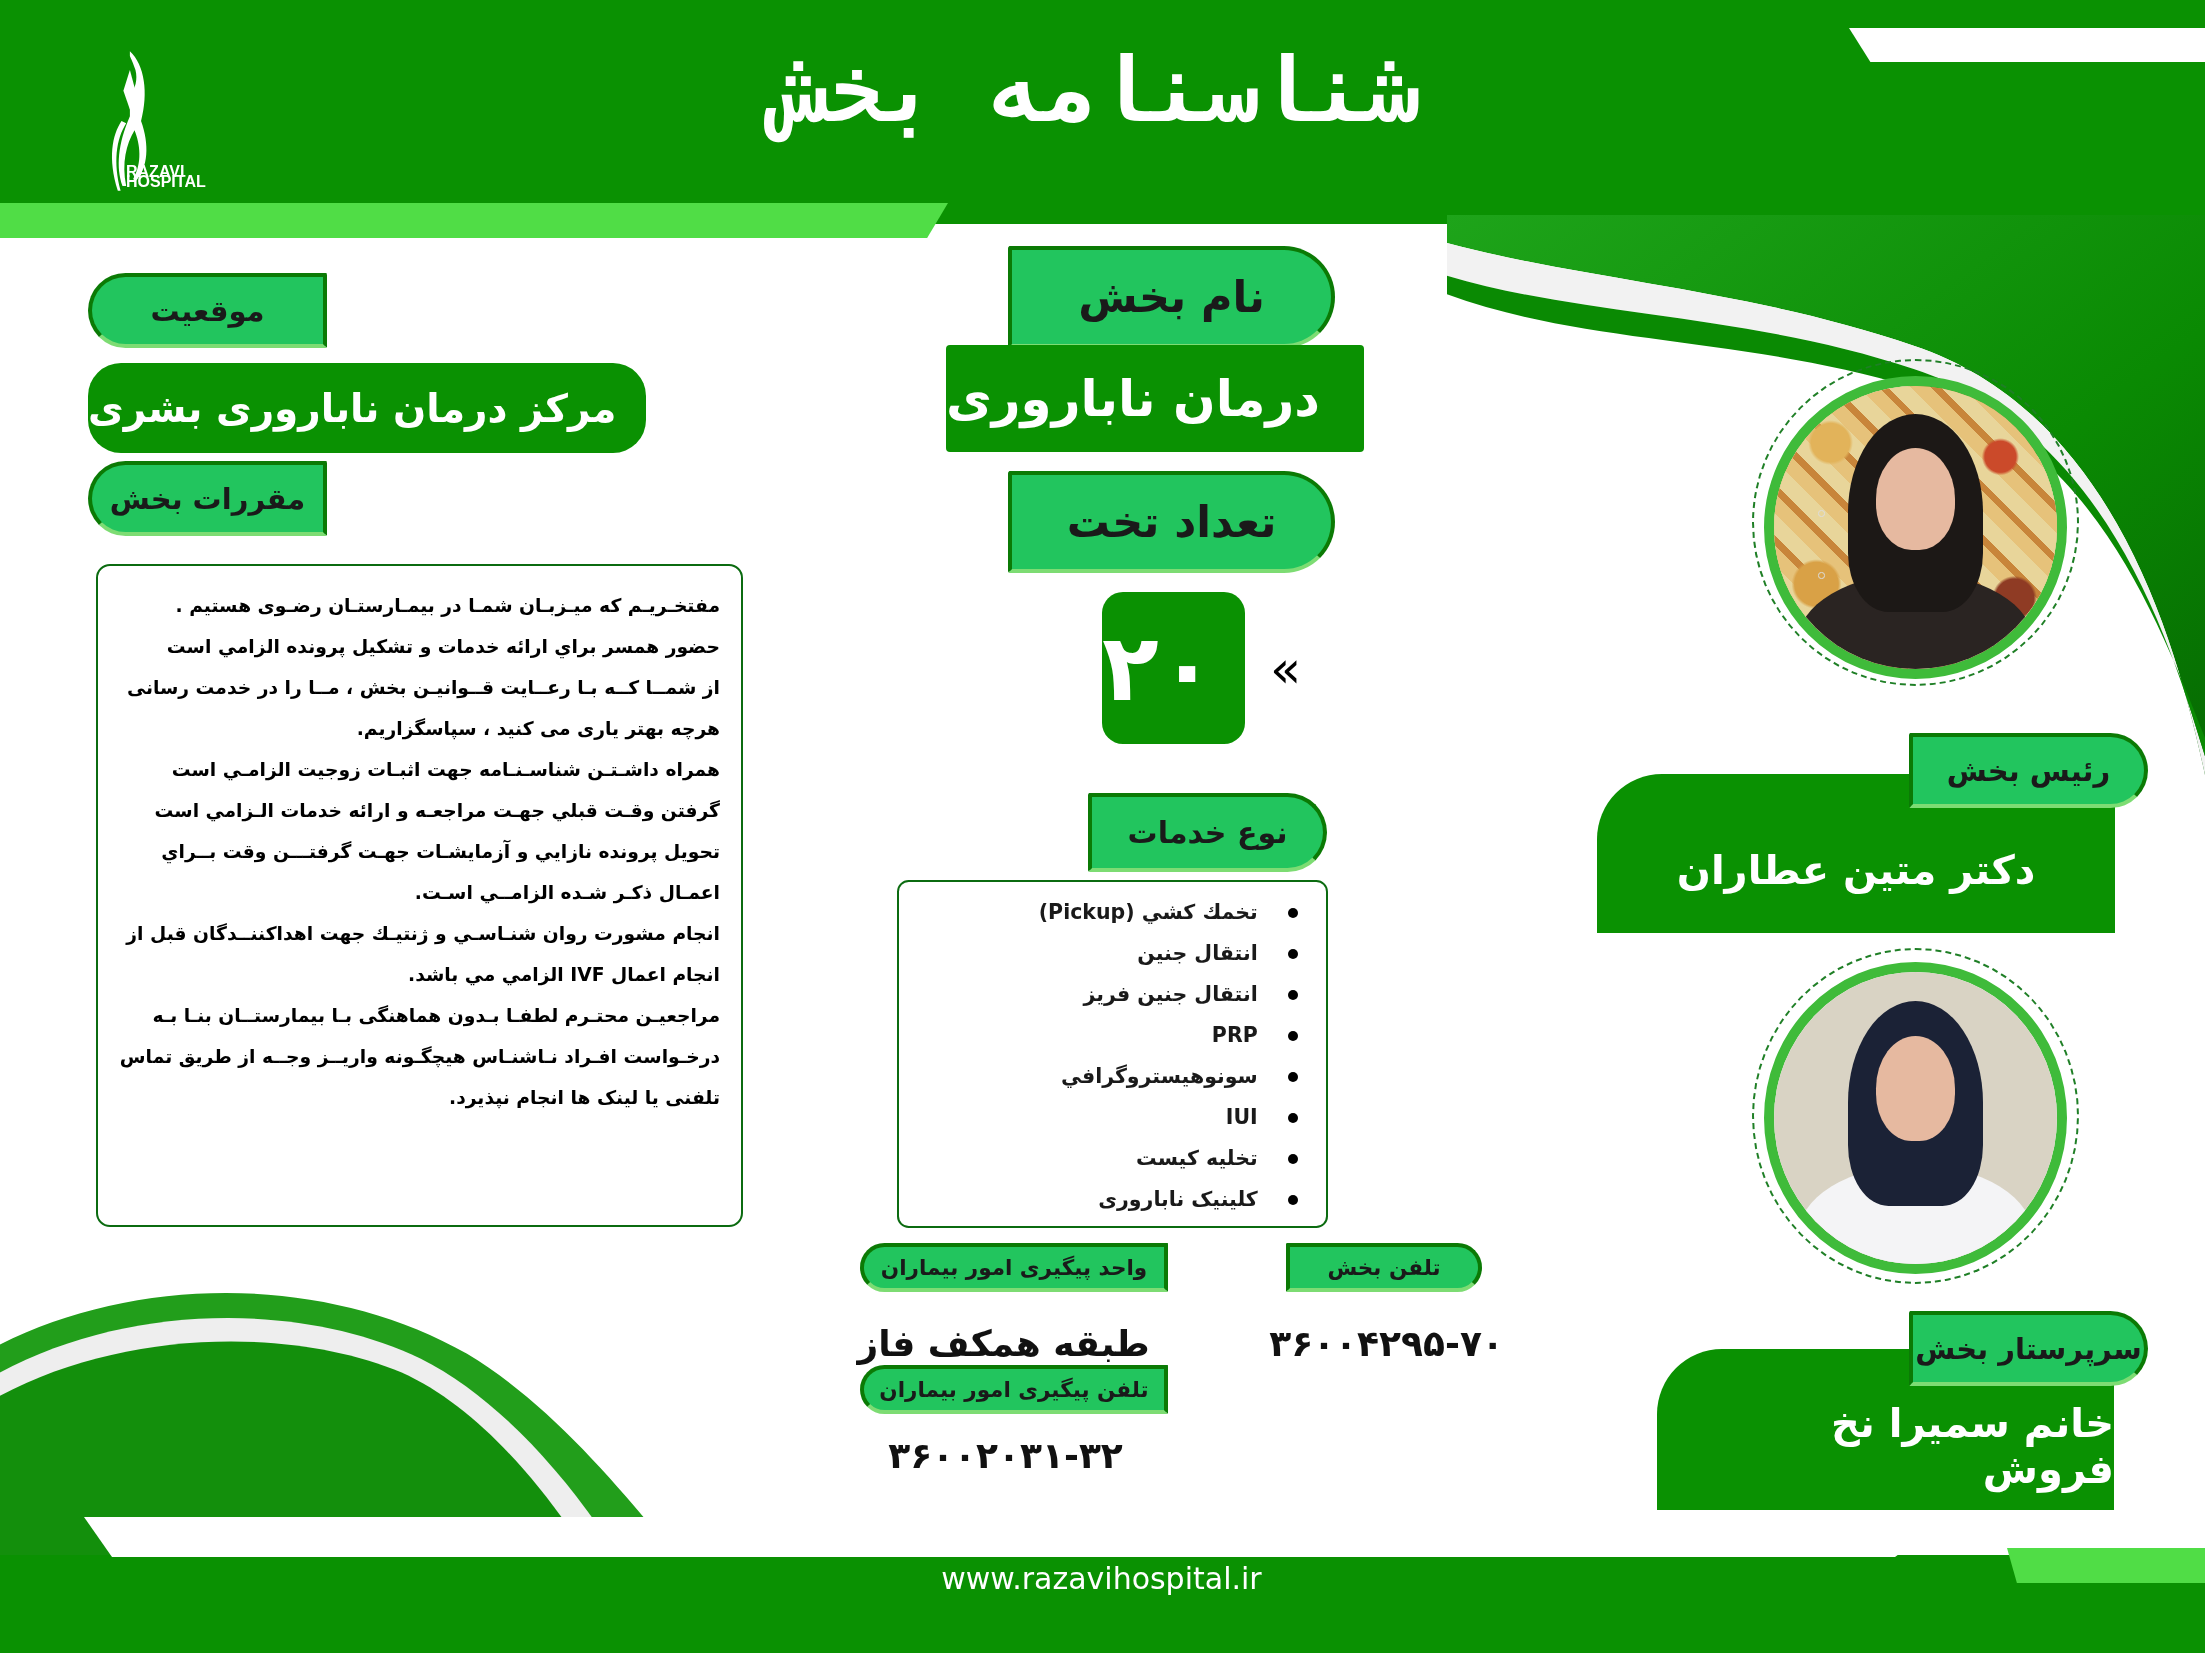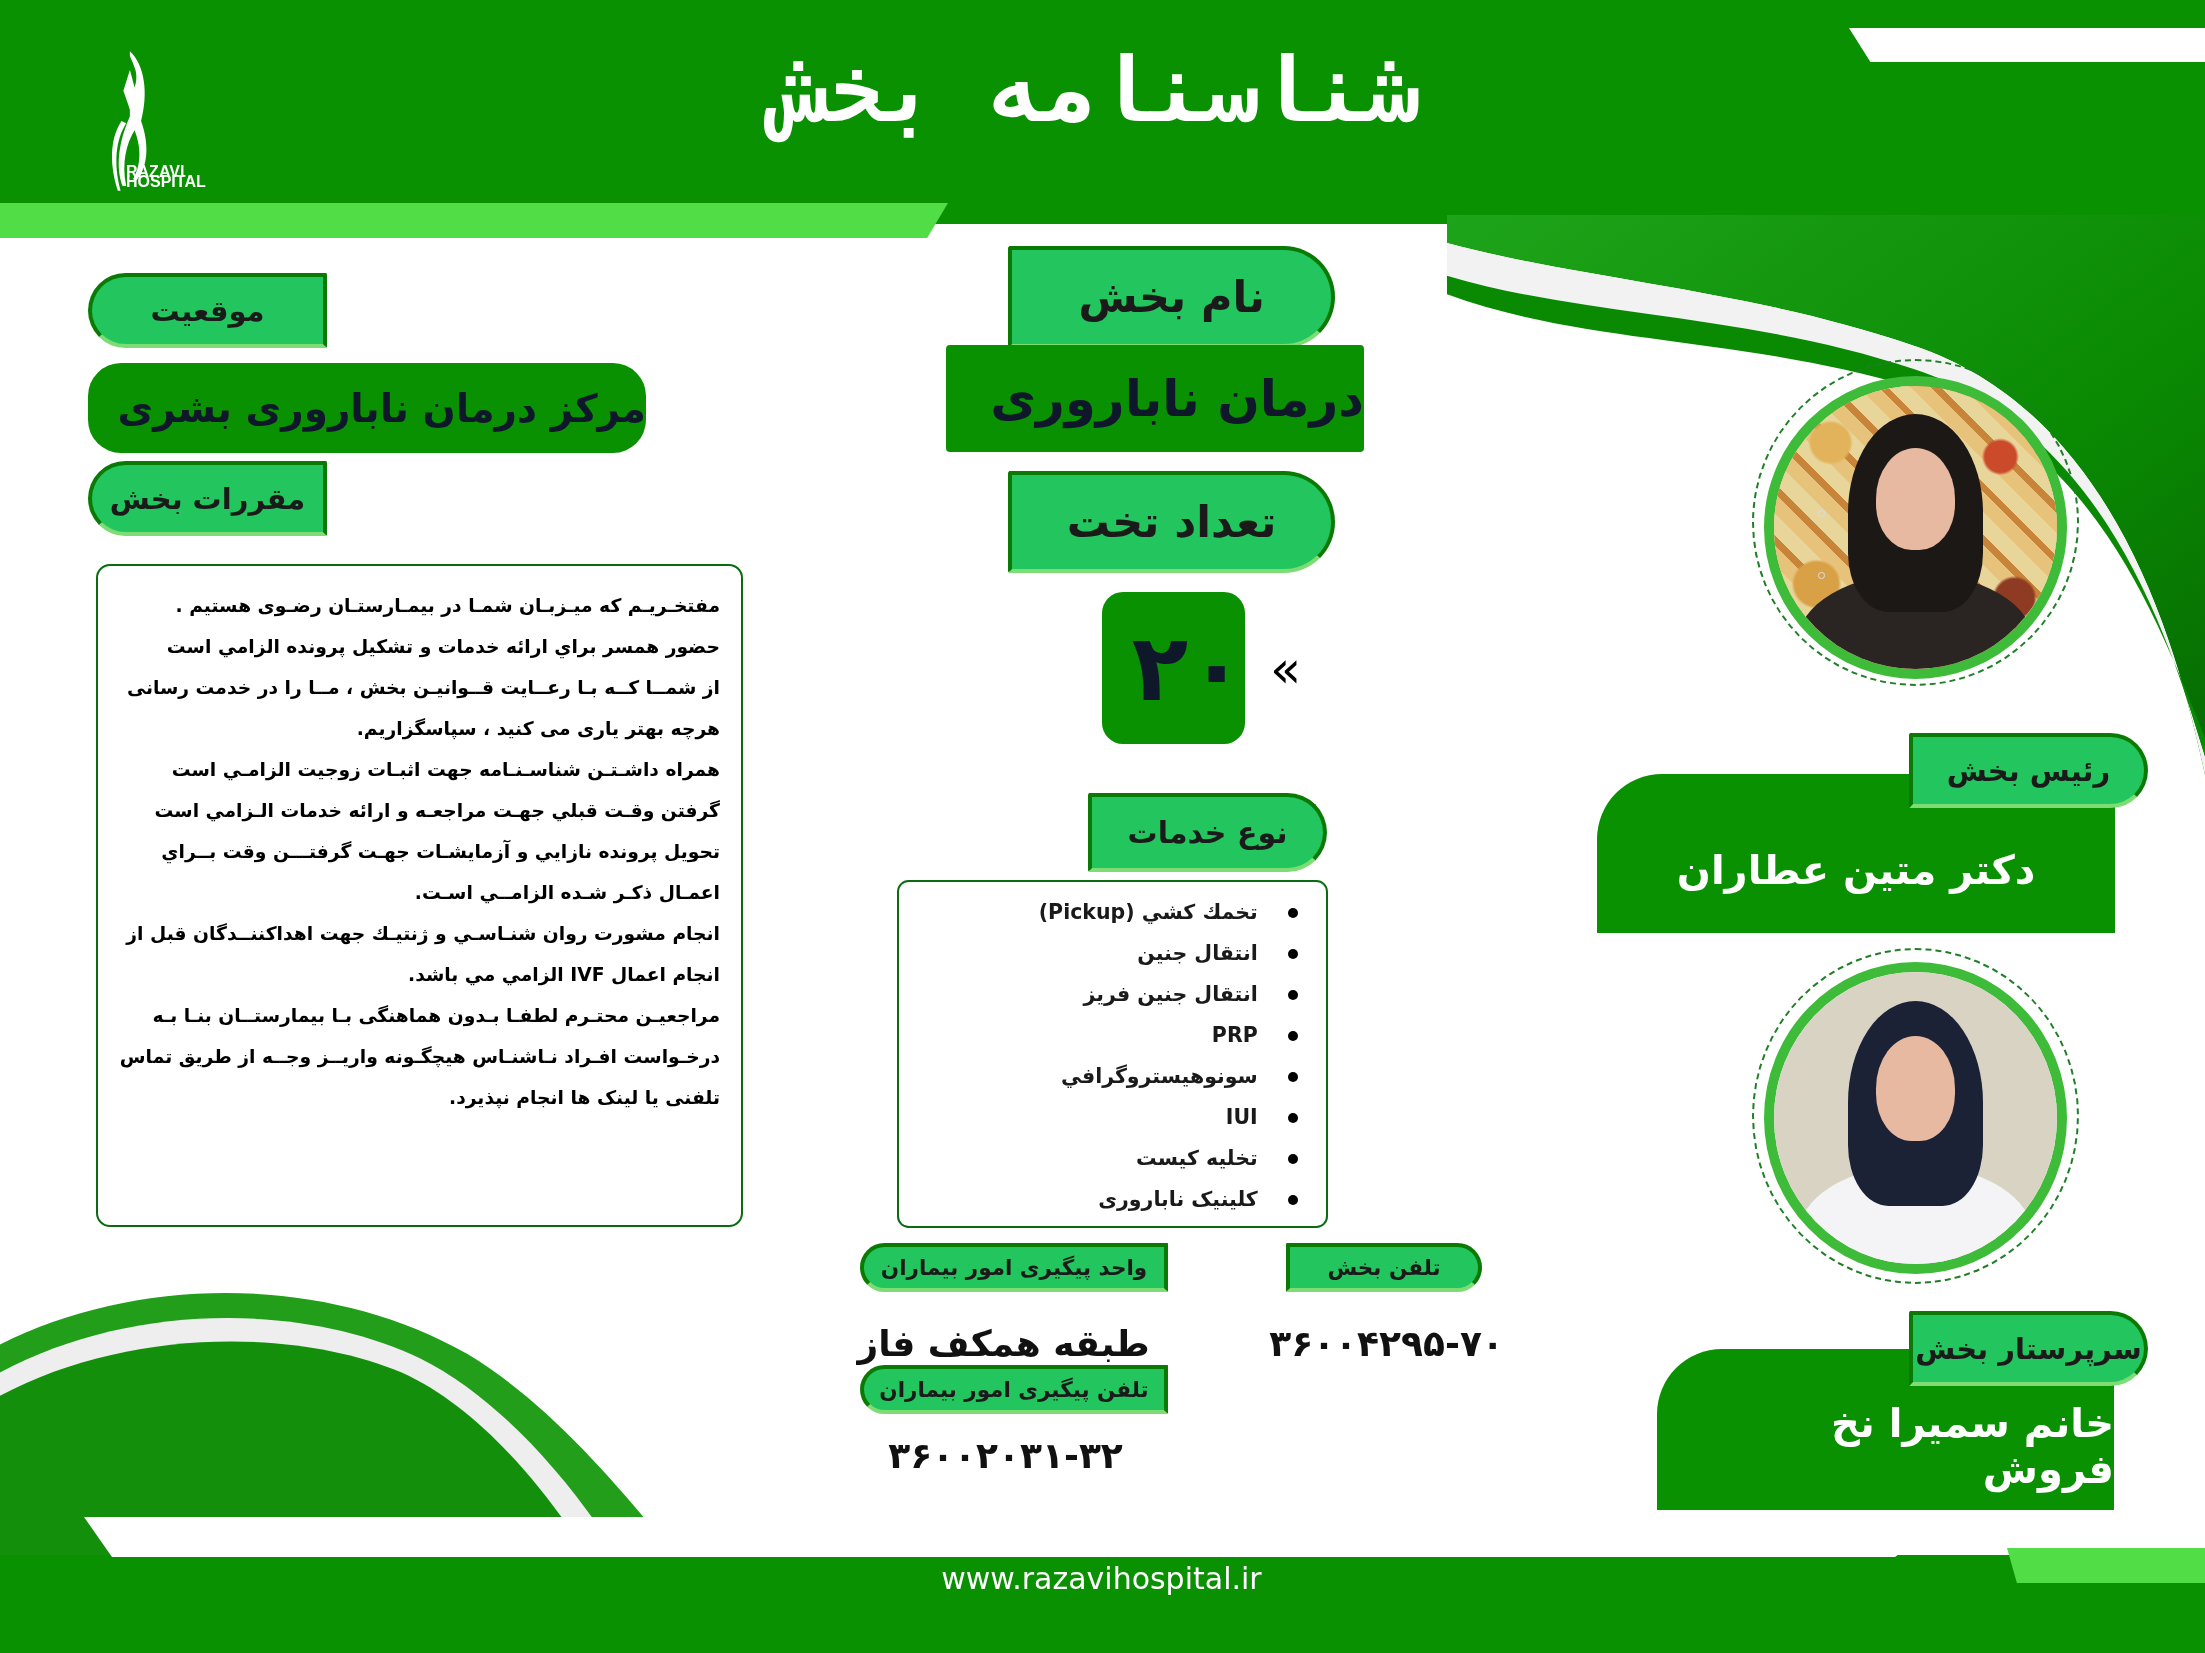--- a/index.html
+++ b/index.html
@@ -35,22 +35,22 @@
     clip-path: polygon(0 0, 100% 0, 100% 100%, 5% 100%); }
   .footer-url { left: 910px; top: 1555px; width: 383px; text-align: center; color: #fff;
     font-family: "DejaVu Sans", sans-serif; font-size: 30px; line-height: 47px; }
 
   
   .pill-gray { background: #22c55e; border: 4.7px solid #0b7a05; border-bottom-color: #7ddc73;
     display: flex; align-items: center; justify-content: center; direction: rtl;
     font-family: "DejaVu Sans", sans-serif; font-weight: bold; color: #1a1a1a; }
   .pill-left-round { border-radius: 56px 2.8px 2.8px 56px; border-right-color: #0b7a05; }
   .pill-right-round { border-radius: 2.8px 56px 56px 2.8px; border-left-color: #0b7a05; }
-  .pill-green { background: #0a9102; color: #0f172a; border-radius: 28px; display: flex;
-    align-items: center; justify-content: flex-start; direction: rtl;
+  .pill-green { background: #0a9102; color: #ffffff; border-radius: 28px; display: flex;
+    align-items: center; justify-content: flex-end; direction: rtl;
     font-family: "DejaVu Sans", sans-serif; font-weight: bold; }
 
   
   .lbl-location { left: 88px; top: 273px; width: 239px; height: 75px; font-size: 29px; }
   .val-location { left: 88px; top: 363px; width: 558px; height: 90px; font-size: 39px; border-radius: 33px; }
   .lbl-rules { left: 88px; top: 461px; width: 239px; height: 75px; font-size: 29px; }
   .rules-box { left: 96px; top: 564px; width: 647px; height: 663px; border: 2.3px solid #0b6b10;
     border-radius: 14px; background: #fff; padding: 18.7px 21px 18.7px 18.7px; direction: rtl; }
   .rules-text { font-family: "DejaVu Sans", sans-serif; font-weight: bold; font-size: 18.7px; line-height: 41px;
     color: #000; text-align: right; }

